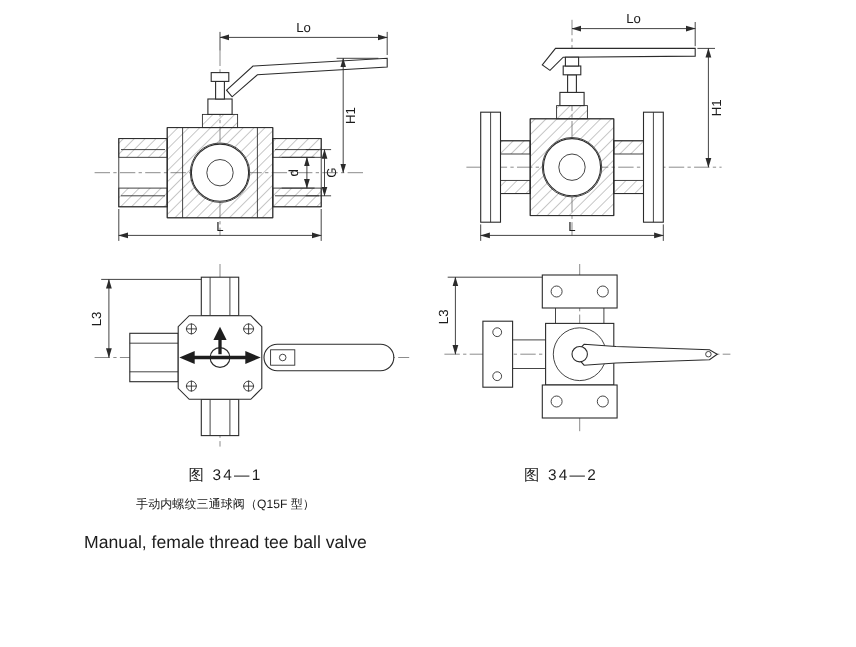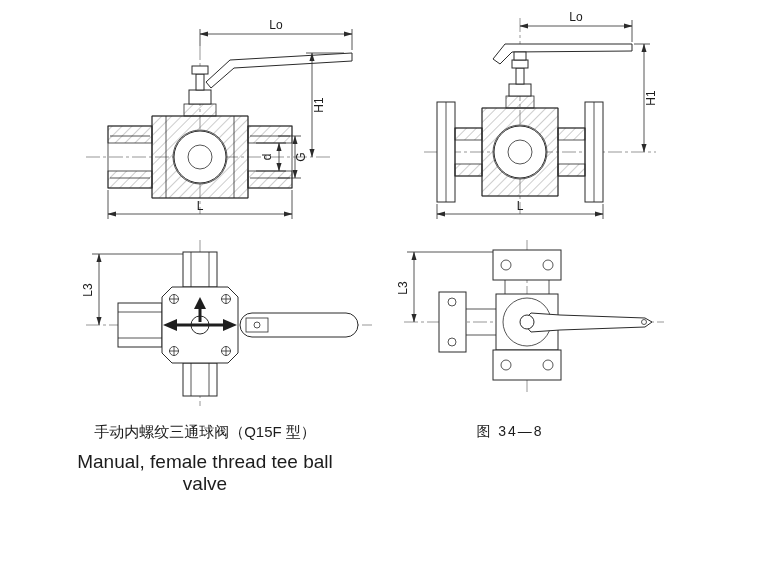--- a/index.html
+++ b/index.html
@@ -9,22 +9,22 @@
   }
   svg{position:absolute;left:0;top:0;}
   .outline{fill:#ffffff;stroke:#2b2b2b;stroke-width:1;}
   .hatched{fill:url(#hatch);stroke:#2b2b2b;stroke-width:0.8;}
   .thin{fill:none;stroke:#2b2b2b;stroke-width:0.8;}
   .cl{fill:none;stroke:#6a6a6a;stroke-width:0.7;stroke-dasharray:14 3 3 3;}
   .dim{fill:none;stroke:#2b2b2b;stroke-width:0.8;}
   .dimlabel{font:12px "Liberation Sans",sans-serif;fill:#1c1c1c;}
   .caption{position:absolute;text-align:center;color:#1c1c1c;}
   .fig-num{font-size:14px;letter-spacing:2px;margin-bottom:10px;}
-  .fig-cn{font-size:15px;margin-bottom:9px;}
-  .fig-en{font-size:19px;}
+  .fig-cn{font-size:11px;margin-bottom:19px;}
+  .fig-en{font-size:16px;}
 </style>
 </head>
 <body>
 
 <svg width="778" height="588" viewBox="0 0 778 588">
   <defs>
     <pattern id="hatch" width="7" height="7" patternUnits="userSpaceOnUse" patternTransform="rotate(45)">
       <line x1="0" y1="0" x2="0" y2="7" stroke="#555" stroke-width="0.6"></line>
     </pattern>
     <marker id="arr" viewBox="0 0 10 10" refX="9.5" refY="5" markerWidth="11" markerHeight="11" orient="auto-start-reverse">
@@ -268,19 +268,20 @@
 
     <g>
       <line class="dim" x1="493" y1="252" x2="407" y2="252"></line>
       <line class="dim" x1="414" y1="252" x2="414" y2="322" marker-start="url(#arr)" marker-end="url(#arr)"></line>
       <text class="dimlabel" x="407" y="288" text-anchor="middle" transform="rotate(-90 407 288)">L3</text>
     </g>
   </g>
 </svg>
 
 <div class="caption" style="left:60px;top:423px;width:290px">
+  <div class="fig-num">图 34—1</div>
   <div class="fig-cn">手动内螺纹三通球阀（Q15F 型）</div>
   <div class="fig-en">Manual, female thread tee ball valve</div>
 </div>
 
 <div class="caption" style="left:365px;top:423px;width:290px">
-  <div class="fig-num">图 34—8</div>
+  <div class="fig-num">图 34—2</div>
 </div>
 
 </body></html>

